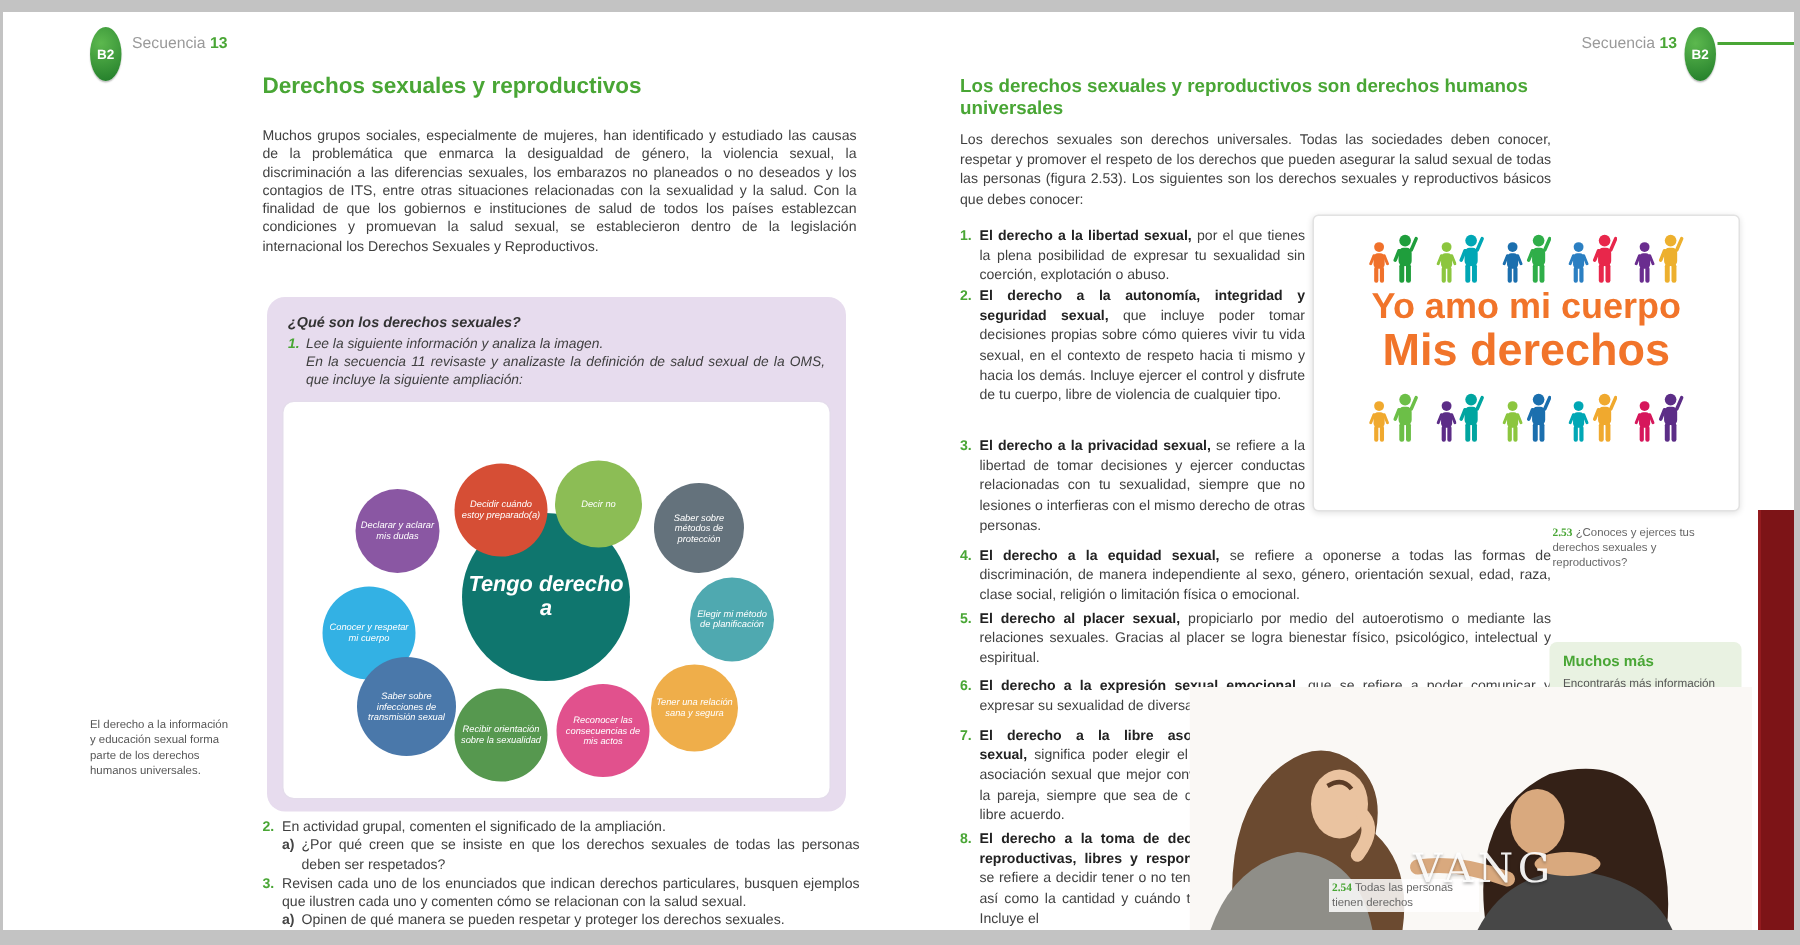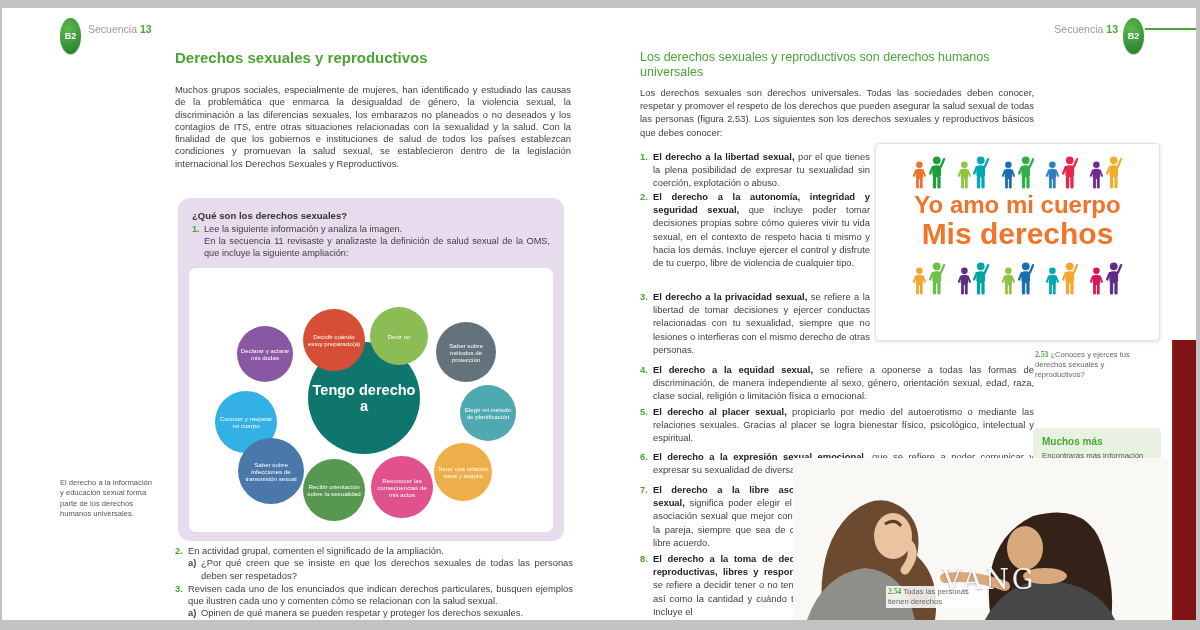--- a/index.html
+++ b/index.html
@@ -4,21 +4,21 @@
 <style>
   html,body{margin:0;padding:0;}
   body{width:1200px;height:630px;background:#c3c3c3;font-family:"Liberation Sans",sans-serif;position:relative;overflow:hidden;}
   .page{position:absolute;left:2px;top:8px;width:1194px;height:612px;background:#ffffff;overflow:hidden;}
   .abs{position:absolute;}
   .badge{position:absolute;width:21px;height:36px;border-radius:50%;background:radial-gradient(circle at 35% 30%,#5cb84e,#1f7a28);color:#fff;font-size:9px;font-weight:bold;display:flex;align-items:center;justify-content:center;box-shadow:0 1px 1px rgba(0,0,0,.25);}
   .hdr-label{font-size:10.5px;color:#9a9a9a;}
   .hdr-num{font-weight:bold;color:#49a635;}
   .hdr-rule{position:absolute;height:2px;background:#49a635;}
   .sec-title{font-size:15px;font-weight:bold;color:#49a635;}
-  .sub-title{font-size:12.5px;line-height:15px;font-weight:normal;color:#49a635;}
+  .sub-title{font-size:12.5px;line-height:15px;font-weight:bold;color:#49a635;}
   .body-text{font-size:9.4px;line-height:12.3px;color:#3f3f3f;text-align:justify;}
   .activity-box{background:#e7dcee;border-radius:12px;}
   .box-title{font-size:9.6px;font-weight:bold;color:#333;margin:12px 14px 3px;}
   .box-step{font-size:9.2px;line-height:11.8px;color:#3f3f3f;margin:0 14px 0 14px;padding-left:12px;position:relative;text-align:justify;}
   .box-step .num{position:absolute;left:0;top:0;}
   .num{color:#49a635;font-weight:bold;}
   .subnum{color:#444;font-weight:bold;}
   .quote-box{position:absolute;left:10px;top:69px;width:366px;height:266px;background:#fff;border-radius:8px;border:1px solid #e4dceb;box-sizing:border-box;}
   .quote-text{padding:6px 9px 0;font-size:8.3px;line-height:10.6px;color:#555;text-align:justify;}
   .bubble{position:absolute;border-radius:50%;display:flex;align-items:center;justify-content:center;text-align:center;color:#fff;font-size:6.2px;line-height:7px;padding:0;box-sizing:border-box;}
@@ -56,21 +56,21 @@
   <div class="badge" style="left:58px;top:10px;">B2</div>
   <div class="abs hdr-label" style="left:86px;top:15px;">
     <span>Secuencia</span>
     <span class="hdr-num">13</span>
   </div>
 
   <div class="abs sec-title" style="left:173px;top:41px;width:400px;">Derechos sexuales y reproductivos</div>
 
   <div class="abs body-text" style="left:173px;top:76px;width:396px;">Muchos grupos sociales, especialmente de mujeres, han identificado y estudiado las causas de la problemática que enmarca la desigualdad de género, la violencia sexual, la discriminación a las diferencias sexuales, los embarazos no planeados o no deseados y los contagios de ITS, entre otras situaciones relacionadas con la sexualidad y la salud. Con la finalidad de que los gobiernos e instituciones de salud de todos los países establezcan condiciones y promuevan la salud sexual, se establecieron dentro de la legislación internacional los Derechos Sexuales y Reproductivos.</div>
 
-  <div class="abs activity-box" style="left:176px;top:190px;width:386px;height:343px;">
+  <div class="abs activity-box" style="left:176px;top:190px;width:386px;height:343px;font-style:italic;">
     <div class="box-title">¿Qué son los derechos sexuales?</div>
     <div class="box-step">
       <span class="num">1.</span>
       <span>Lee la siguiente información y analiza la imagen.</span><br>
       <span>En la secuencia 11 revisaste y analizaste la definición de salud sexual de la OMS, que incluye la siguiente ampliación:</span>
     </div>
     <div class="quote-box">
       <div class="abs" style="left:0;top:0;width:366px;height:266px;">
           <div class="bubble bubble-center" style="left: 119px; top: 74px; height: 112px; width: 112px; background: #0f766e;">
             <span>Tengo derecho a</span>

